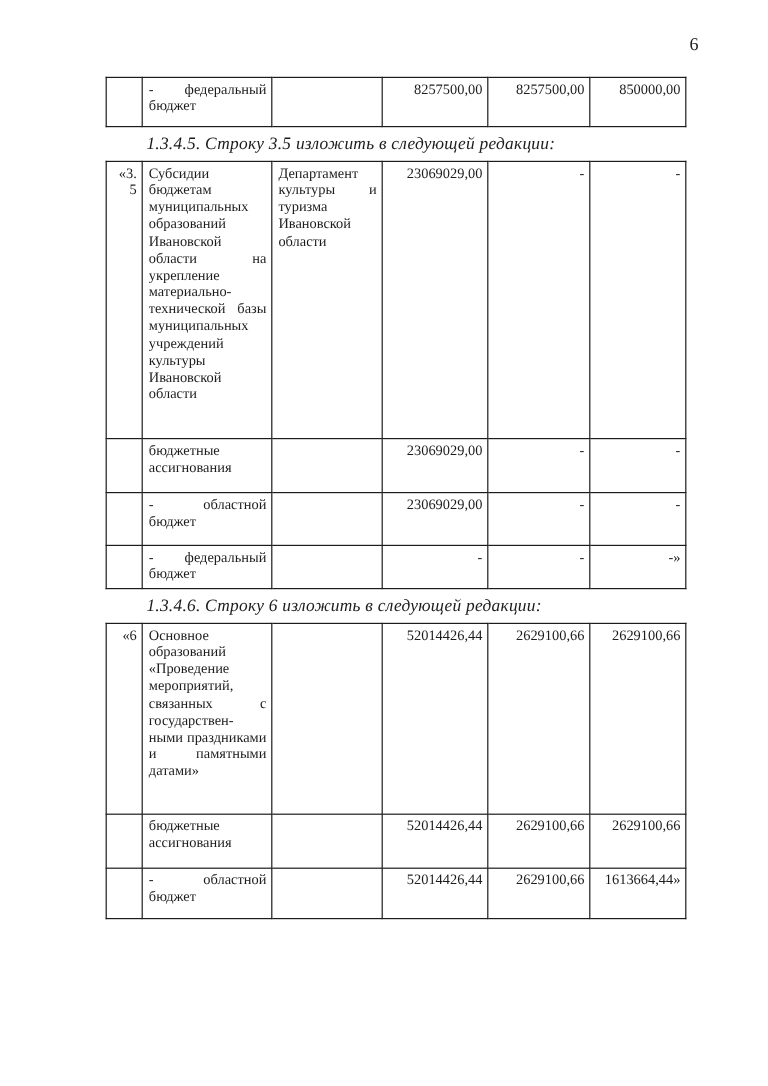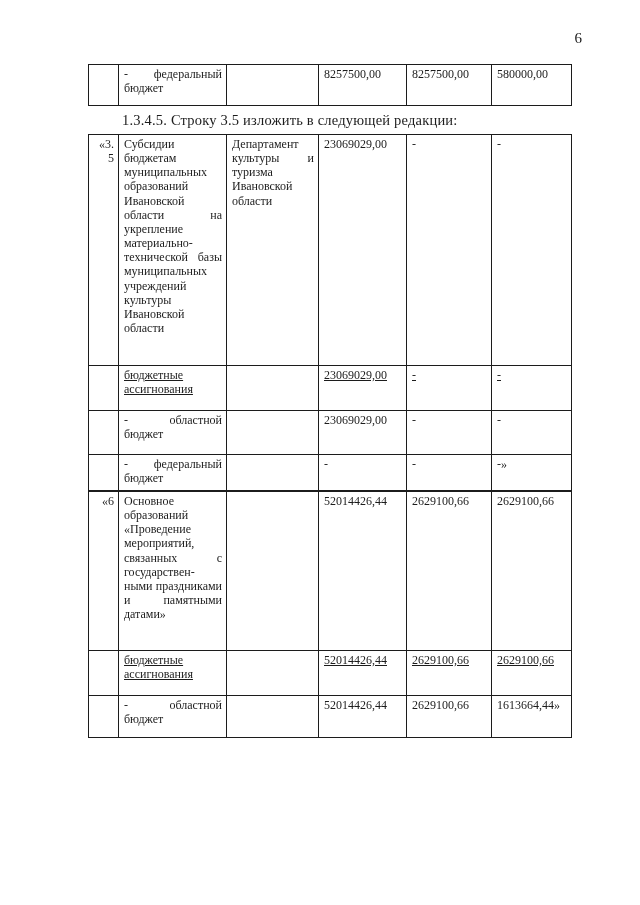--- a/index.html
+++ b/index.html
@@ -34,32 +34,33 @@
     vertical-align: top;
     padding: 2px 4px 2px 5px;
     font-size: 12px;
     line-height: 1.18;
     word-wrap: break-word;
     margin-top: 16px;
   }
   td.num   { text-align: right; padding-left: 3px; padding-right: 1px; }
   td.label { text-align: justify; }
   td.dept  { text-align: justify; }
-  td.val   { text-align: left; padding-left: 2px; padding-right: 2px; }
+  td.val   { text-align: right; padding-left: 2px; padding-right: 2px; }
   tr.h36  > td { height: 36px; }
   tr.h226 > td { height: 226px; }
-  tr.h40  > td { height: 40px; text-decoration: underline; }
+  tr.h40  > td { height: 40px; }
   tr.h39  > td { height: 39px; }
   tr.h31  > td { height: 31px; }
   tr.h154 > td { height: 154px; }
   tr.h37  > td { height: 37px; }
   .heading {
     font-size: 14.5px;
     margin: 6px 0 5px 34px;
     letter-spacing: 0.2px;
+    font-style: italic;
   }
 </style>
 </head>
 <body>
 
 <div>
 
   <div class="page-number">6</div>
 
   <div class="content">
@@ -73,21 +74,21 @@
           <col style="width:85px">
           <col style="width:80px">
       </colgroup>
       <tbody>
         <tr class="h36">
           <td class="num"></td>
           <td class="label">- федеральный бюджет</td>
           <td class="dept"></td>
           <td class="val">8257500,00</td>
           <td class="val">8257500,00</td>
-          <td class="val">580000,00</td>
+          <td class="val">850000,00</td>
         </tr>
       </tbody>
     </table>
 
     <div class="heading">1.3.4.5. Строку 3.5 изложить в следующей редакции:</div>
 
     <table class="doc-table">
       <colgroup>
         <col style="width:30px">
           <col style="width:108px">
@@ -125,20 +126,21 @@
           <td class="num"></td>
           <td class="label">- федеральный бюджет</td>
           <td class="dept"></td>
           <td class="val">-</td>
           <td class="val">-</td>
           <td class="val">-»</td>
         </tr>
       </tbody>
     </table>
 
+    <div class="heading">1.3.4.6. Строку 6 изложить в следующей редакции:</div>
 
     <table class="doc-table">
       <colgroup>
         <col style="width:30px">
           <col style="width:108px">
           <col style="width:92px">
         <col style="width:88px">
           <col style="width:85px">
           <col style="width:80px">
       </colgroup>

